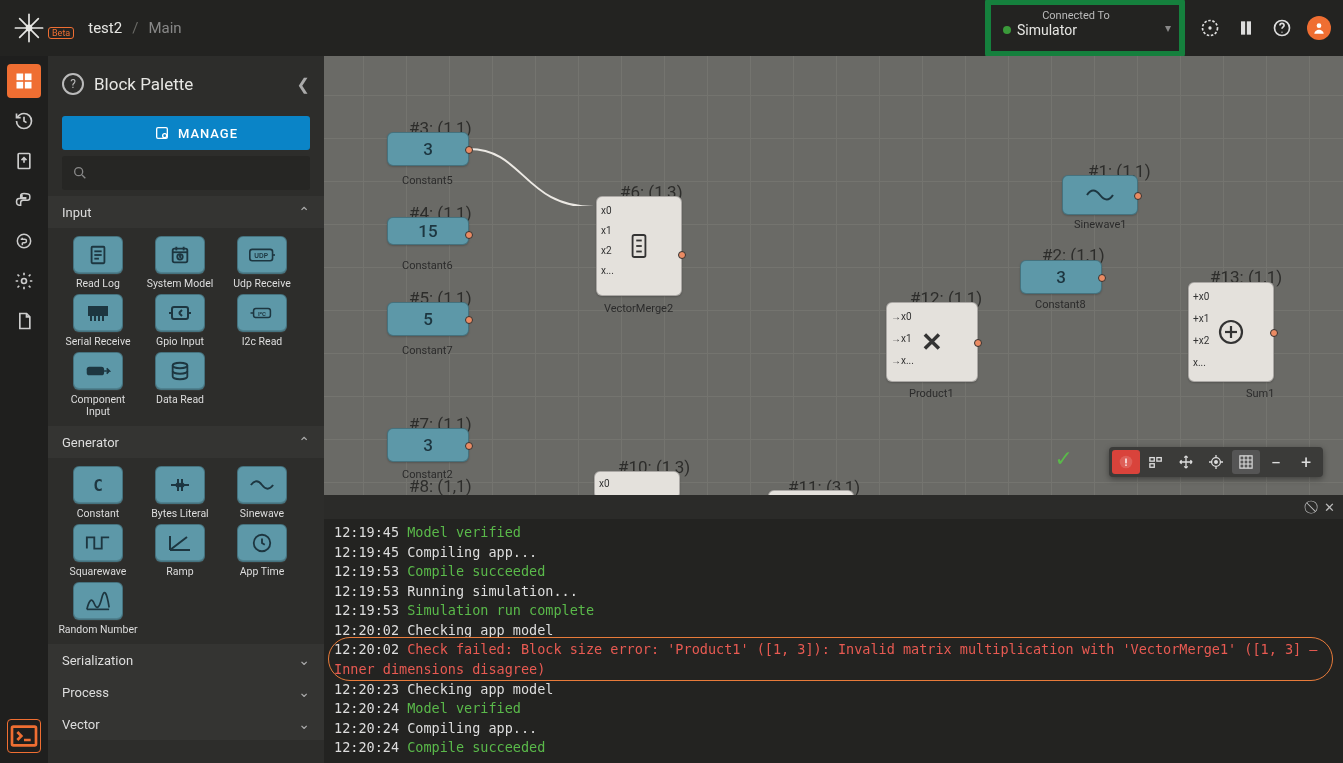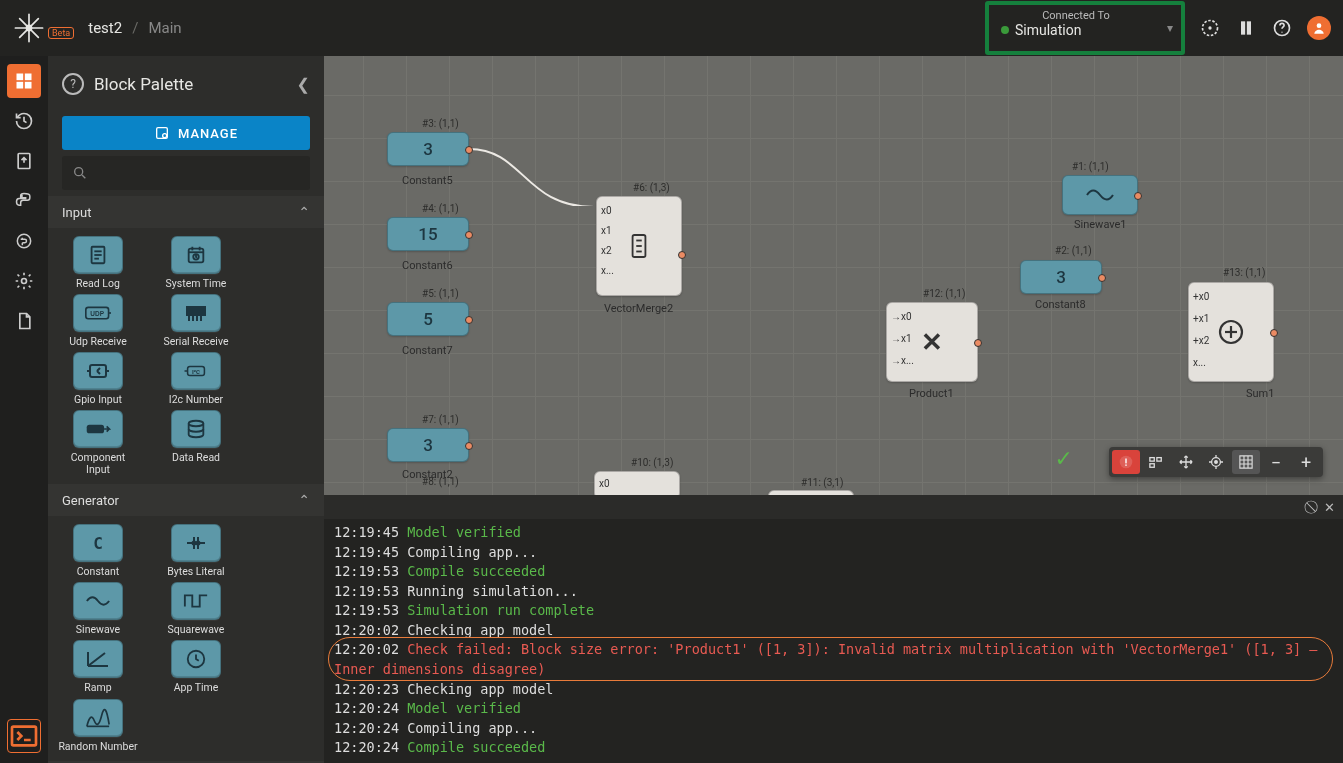--- a/index.html
+++ b/index.html
@@ -41,21 +41,21 @@
     gap: 14px;
   }
   .logo { display:flex; align-items:flex-start; gap:6px;}
   .logo svg { width: 34px; height: 34px; }
   .beta-tag { font-size:9px; color:var(--orange); border:1px solid var(--orange); border-radius:3px; padding:0 3px; margin-left:-4px; margin-top:16px;}
   .crumbs { display:flex; gap:10px; font-size:15px;}
   .crumb-sep{ color:#6a6a66;}
   .crumb-cur{ color:#888;}
   .header-spacer{flex:1}
   .conn-box {
-    border:4px solid #15803d; border-radius:3px; padding:4px 30px 13px 12px; position:relative;
+    border:6px solid #15803d; border-radius:3px; padding:4px 30px 13px 12px; position:relative;
     min-width:200px;
   }
   .conn-label{font-size:11px; color:#bbb; text-align:center;}
   .conn-val{font-size:14px; display:flex; align-items:center; gap:6px;}
   .dot-green{width:8px;height:8px;border-radius:50%;background:#3a9a3a;display:inline-block;}
   .conn-caret{position:absolute; right:8px; top:50%; transform:translateY(-50%); font-size:12px; color:#888;}
   .hdr-icon{width:22px;height:22px;display:flex;align-items:center;justify-content:center;color:#ddd;cursor:pointer;}
   .hdr-icon svg{width:20px;height:20px;stroke:currentColor;fill:none;stroke-width:2;}
   .avatar{width:24px;height:24px;border-radius:50%;background:var(--orange);display:flex;align-items:center;justify-content:center;}
   .avatar svg{width:14px;height:14px;fill:#fff;}
@@ -80,42 +80,42 @@
   .manage-btn{
     margin:4px 14px 6px;background:var(--accent);color:#fff;height:34px;border-radius:3px;
     display:flex;align-items:center;justify-content:center;gap:8px;letter-spacing:1px;font-weight:500;cursor:pointer;padding-left:20px;
   }
   .search-row{margin:0 14px 6px;height:34px;background:#262624;border-radius:3px;display:flex;align-items:center;padding:0 10px;color:#888;}
   .pal-scroll{flex:1;overflow-y:auto;overflow-x:hidden;}
   .cat-hdr{
     background:#343432;padding:8px 14px;font-size:13px;color:#ddd;display:flex;align-items:center;cursor:pointer;
   }
   .cat-hdr .chev{margin-left:auto;font-size:14px;color:#aaa;}
-  .cat-body{padding:8px 10px;display:flex;flex-wrap:wrap;gap:4px 18px;}
+  .cat-body{padding:8px 10px;display:flex;flex-wrap:wrap;gap:4px 2px;}
   .plt-item{width:80px;display:flex;flex-direction:column;align-items:center;gap:4px;cursor:grab;}
   .plt-tile{
     width:50px;height:38px;background:var(--teal);border-radius:6px;border:1px solid rgba(0,0,0,.25);
     display:flex;align-items:center;justify-content:center;color:#1d3640;
     box-shadow:inset 0 -1px 0 rgba(0,0,0,.15), 0 1px 0 rgba(255,255,255,.05);
   }
   .plt-tile svg{width:26px;height:22px;}
   .plt-label{font-size:10.5px;color:#ddd;text-align:center;line-height:1.15;}
   
   .canvas-col{flex:1;display:flex;flex-direction:column;min-width:0;}
   .canvas{
     flex:1;position:relative;background:#6a6a66;
     background-image:
       linear-gradient(#74746f 1px, transparent 1px),
       linear-gradient(90deg, #74746f 1px, transparent 1px);
     background-size:43px 43px;
     background-position: -4px -4px;
     overflow:hidden;
   }
   
-  .node-lbl{position:absolute;font-size:10px;color:#2d2d2b;white-space:nowrap;margin-left:13px;}
+  .node-lbl{position:absolute;font-size:17px;color:#2d2d2b;white-space:nowrap;}
   .blk{
     position:absolute;border-radius:6px;border:1px solid rgba(0,0,0,.25);
     display:flex;align-items:center;justify-content:center;box-shadow:0 1px 2px rgba(0,0,0,.2);
   }
   .blk.teal{background:var(--teal);color:#1d3640;font-size:17px;font-weight:500;}
   .blk.lite{background:var(--node);color:#333;}
   .port-out{position:absolute;right:-5px;width:8px;height:8px;border-radius:50%;background:#eb8b63;border:1px solid #333;}
   .port-in-lbl{position:absolute;left:4px;font-size:10px;color:#333;}
   .sub-label{position:absolute;font-size:11px;color:#2b2b2b;}
   
@@ -171,21 +171,21 @@
   <div class="crumbs">
     <span>test2</span>
     <span class="crumb-sep">/</span>
     <span class="crumb-cur">Main</span>
   </div>
   <div class="header-spacer"></div>
   <div class="conn-box">
     <div class="conn-label">Connected To</div>
     <div class="conn-val">
         <span class="dot-green"></span>
-      <span>Simulation</span>
+      <span>Simulator</span>
       </div>
     <span class="conn-caret">▾</span>
   </div>
   <div class="hdr-icon">
     <svg viewBox="0 0 24 24">
         <circle cx="12" cy="12" r="9" stroke-dasharray="3 2"></circle>
         <circle cx="12" cy="12" r="2" fill="currentColor" stroke="none"></circle>
       </svg>
     </div>
   <div class="hdr-icon">
@@ -311,21 +311,21 @@
                 <svg viewBox="0 0 24 24" fill="none" stroke="#1d3640" stroke-width="2">
                   <rect x="4" y="5" width="16" height="15" rx="2"></rect>
                   <line x1="4" y1="9" x2="20" y2="9"></line>
                   <line x1="8" y1="3" x2="8" y2="7"></line>
                   <line x1="16" y1="3" x2="16" y2="7"></line>
                   <circle cx="12" cy="14" r="3"></circle>
                   <path d="M12 12v2l1 1"></path>
                 </svg>
               </svg>
             </div>
-            <div class="plt-label">System Time</div>
+            <div class="plt-label">System Model</div>
           </div>
           <div class="plt-item">
             <div class="plt-tile">
               <svg viewBox="0 0 26 22">
                 <svg viewBox="0 0 32 20">
                   <rect x="1" y="3" width="28" height="14" rx="3" fill="none" stroke="#1d3640" stroke-width="2"></rect>
                   <text x="15" y="14" font-size="8" text-anchor="middle" fill="#1d3640" font-family="sans-serif" font-weight="700">UDP</text>
                   <path d="M29 10l5 0" stroke="#1d3640" stroke-width="2"></path>
                 </svg>
               </svg>
@@ -360,21 +360,21 @@
           <div class="plt-item">
             <div class="plt-tile">
               <svg viewBox="0 0 26 22">
                 <svg viewBox="0 0 34 18">
                   <path d="M2 9h4" stroke="#1d3640" stroke-width="2"></path>
                   <rect x="6" y="3" width="22" height="12" rx="3" fill="none" stroke="#1d3640" stroke-width="2"></rect>
                   <text x="17" y="13" font-size="8" text-anchor="middle" fill="#1d3640" font-weight="700">I²C</text>
                 </svg>
               </svg>
             </div>
-            <div class="plt-label">I2c Number</div>
+            <div class="plt-label">I2c Read</div>
           </div>
           <div class="plt-item">
             <div class="plt-tile">
               <svg viewBox="0 0 26 22">
                 <svg viewBox="0 0 30 16">
                   <rect x="2" y="3" width="20" height="10" rx="3" fill="#1d3640"></rect>
                   <path d="M22 8l6 0 -3 -3 m3 3l-3 3" stroke="#1d3640" stroke-width="2" fill="none"></path>
                 </svg>
               </svg>
             </div>
@@ -502,21 +502,21 @@
       </svg>
 
       <span class="node-lbl" style="left:85px;top:62px">#3: (1,1)</span>
       <div class="blk teal" style="left:63px;top:76px;width:82px;height:34px">
         <span>3</span>
         <span class="port-out" style="top:13px"></span>
       </div>
       <span class="sub-label" style="left:78px;top:118px">Constant5</span>
 
       <span class="node-lbl" style="left:85px;top:147px">#4: (1,1)</span>
-      <div class="blk teal" style="left:63px;top:161px;width:82px;height:34px">
+      <div class="blk teal" style="left:63px;top:161px;width:82px;height:28px">
         <span>15</span>
           <span class="port-out" style="top:13px"></span>
         </div>
       <span class="sub-label" style="left:78px;top:203px">Constant6</span>
 
       <span class="node-lbl" style="left:85px;top:232px">#5: (1,1)</span>
       <div class="blk teal" style="left:63px;top:246px;width:82px;height:34px">
         <span>5</span>
           <span class="port-out" style="top:13px"></span>
         </div>
@@ -531,21 +531,21 @@
             <line x1="9" y1="20" x2="15" y2="20" stroke="#333" stroke-width="2"></line>
           </svg>
         <span class="port-in-lbl" style="top:8px">x0</span>
         <span class="port-in-lbl" style="top:28px">x1</span>
         <span class="port-in-lbl" style="top:48px">x2</span>
         <span class="port-in-lbl" style="top:68px">x...</span>
         <span class="port-out" style="top:54px"></span>
       </div>
       <span class="sub-label" style="left:280px;top:246px">VectorMerge2</span>
 
-      <span class="node-lbl" style="left:735px;top:105px">#1: (1,1)</span>
+      <span class="node-lbl" style="left:764px;top:105px">#1: (1,1)</span>
       <div class="blk teal" style="left:738px;top:119px;width:76px;height:40px">
         <svg width="30" height="22" viewBox="0 0 30 22">
             <path d="M2 11 Q8 2 15 11 T28 11" fill="none" stroke="#1d3640" stroke-width="2"></path>
           </svg>
         <span class="port-out" style="top:16px"></span>
         </div>
       <span class="sub-label" style="left:750px;top:162px">Sinewave1</span>
 
       <span class="node-lbl" style="left:718px;top:189px">#2: (1,1)</span>
       <div class="blk teal" style="left:696px;top:204px;width:82px;height:34px">

